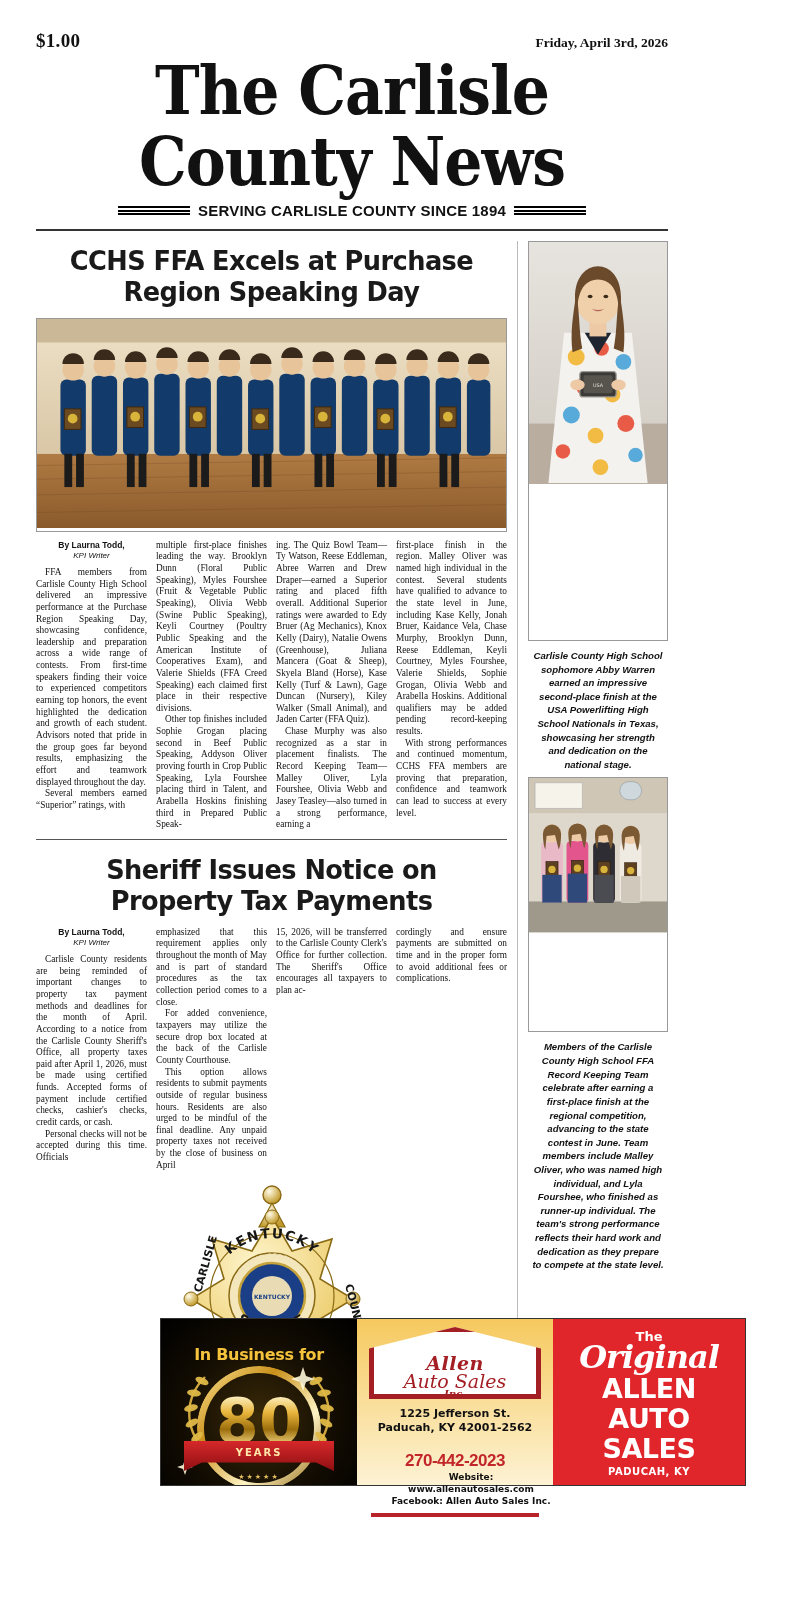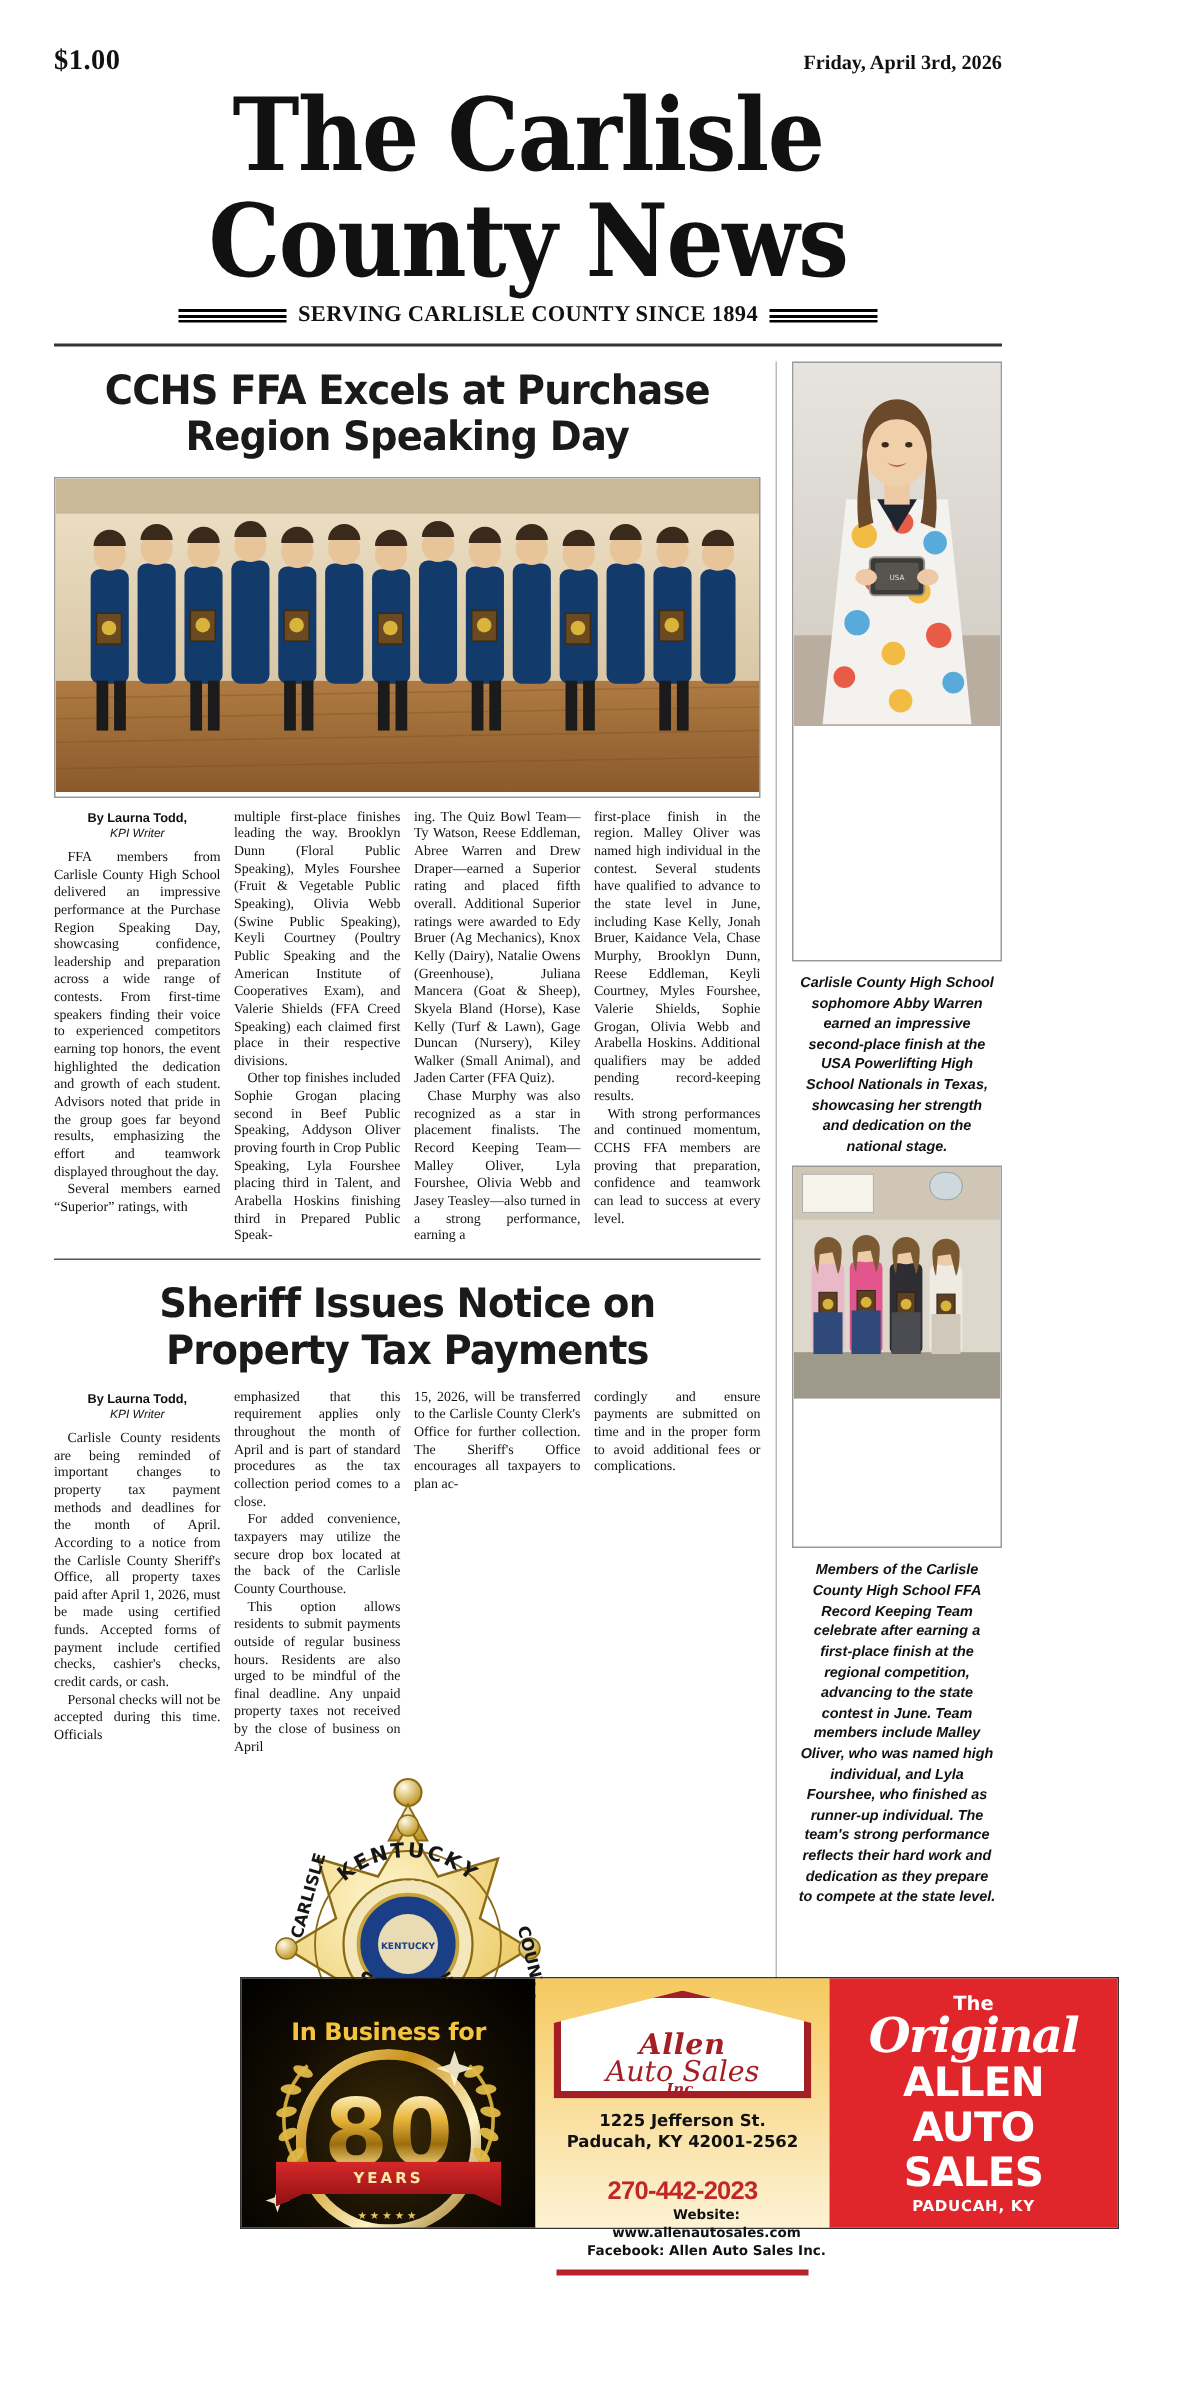--- a/index.html
+++ b/index.html
@@ -18,21 +18,21 @@
   .price { font-family: "Liberation Serif", serif; font-weight: bold; font-size: 19px; letter-spacing: .3px; }
   .dateline { font-family: "Liberation Serif", serif; font-weight: bold; font-size: 13.5px; }
   .masthead-title {
     text-align: center; font-family: "DejaVu Serif", serif; font-weight: bold;
     font-size: 60px; line-height: 1.05; margin-top: 4px; letter-spacing: -1px;
     font-style: normal; transform: scaleY(1.12); transform-origin: center top;
   }
   .slogan-wrap { display: flex; align-items: center; justify-content: center; gap: 8px; margin-top: 20px; }
   .slogan-rule { flex: 0 0 72px; height: 9px;
     background: linear-gradient(to bottom, #000 0 2px, transparent 2px 4px, #000 4px 6px, transparent 6px 7px, #000 7px 9px); }
-  .slogan { font-family: Liberation Serif, serif; font-weight: bold; font-size: 15px; letter-spacing: .2px; white-space: nowrap; }
+  .slogan { font-family: Liberation Sans, sans-serif; font-weight: bold; font-size: 15px; letter-spacing: .2px; white-space: nowrap; }
   .master-rule { border-top: 2.5px solid #333; margin-top: 10px; }
 
   
   .body-grid { display: flex; gap: 10px; margin-top: 10px; }
   .left-block { width: 480px; }
   .right-rail { width: 248px; border-left: 1px solid #bbb; padding-left: 10px; }
 
   .headline {
     font-family: "DejaVu Sans", sans-serif; font-weight: bold;
     font-size: 27px; line-height: 1.16; text-align: center;
@@ -291,21 +291,21 @@
         <div class="cols-4">
           <div class="col">
             <div class="byline">
               <span>By Laurna Todd,</span>
               <span class="role">KPI Writer</span>
             </div>
             <p>Carlisle County residents are being reminded of important changes to property tax payment methods and deadlines for the month of April. According to a notice from the Carlisle County Sheriff's Office, all property taxes paid after April 1, 2026, must be made using certified funds. Accepted forms of payment include certified checks, cashier's checks, credit cards, or cash.</p>
             <p>Personal checks will not be accepted during this time. Officials</p>
           </div>
           <div class="col">
-            <p class="noindent">emphasized that this requirement applies only throughout the month of April and is part of standard procedures as the tax collection period comes to a close.</p>
+            <p class="noindent">emphasized that this requirement applies only throughout the month of May and is part of standard procedures as the tax collection period comes to a close.</p>
             <p>For added convenience, taxpayers may utilize the secure drop box located at the back of the Carlisle County Courthouse.</p>
             <p>This option allows residents to submit payments outside of regular business hours. Residents are also urged to be mindful of the final deadline. Any unpaid property taxes not received by the close of business on April</p>
           </div>
           <div class="col">
             <p class="noindent">15, 2026, will be transferred to the Carlisle County Clerk's Office for further collection. The Sheriff's Office encourages all taxpayers to plan ac-</p>
           </div>
           <div class="col">
             <p class="noindent">cordingly and ensure payments are submitted on time and in the proper form to avoid additional fees or complications.</p>
           </div>
         </div>

